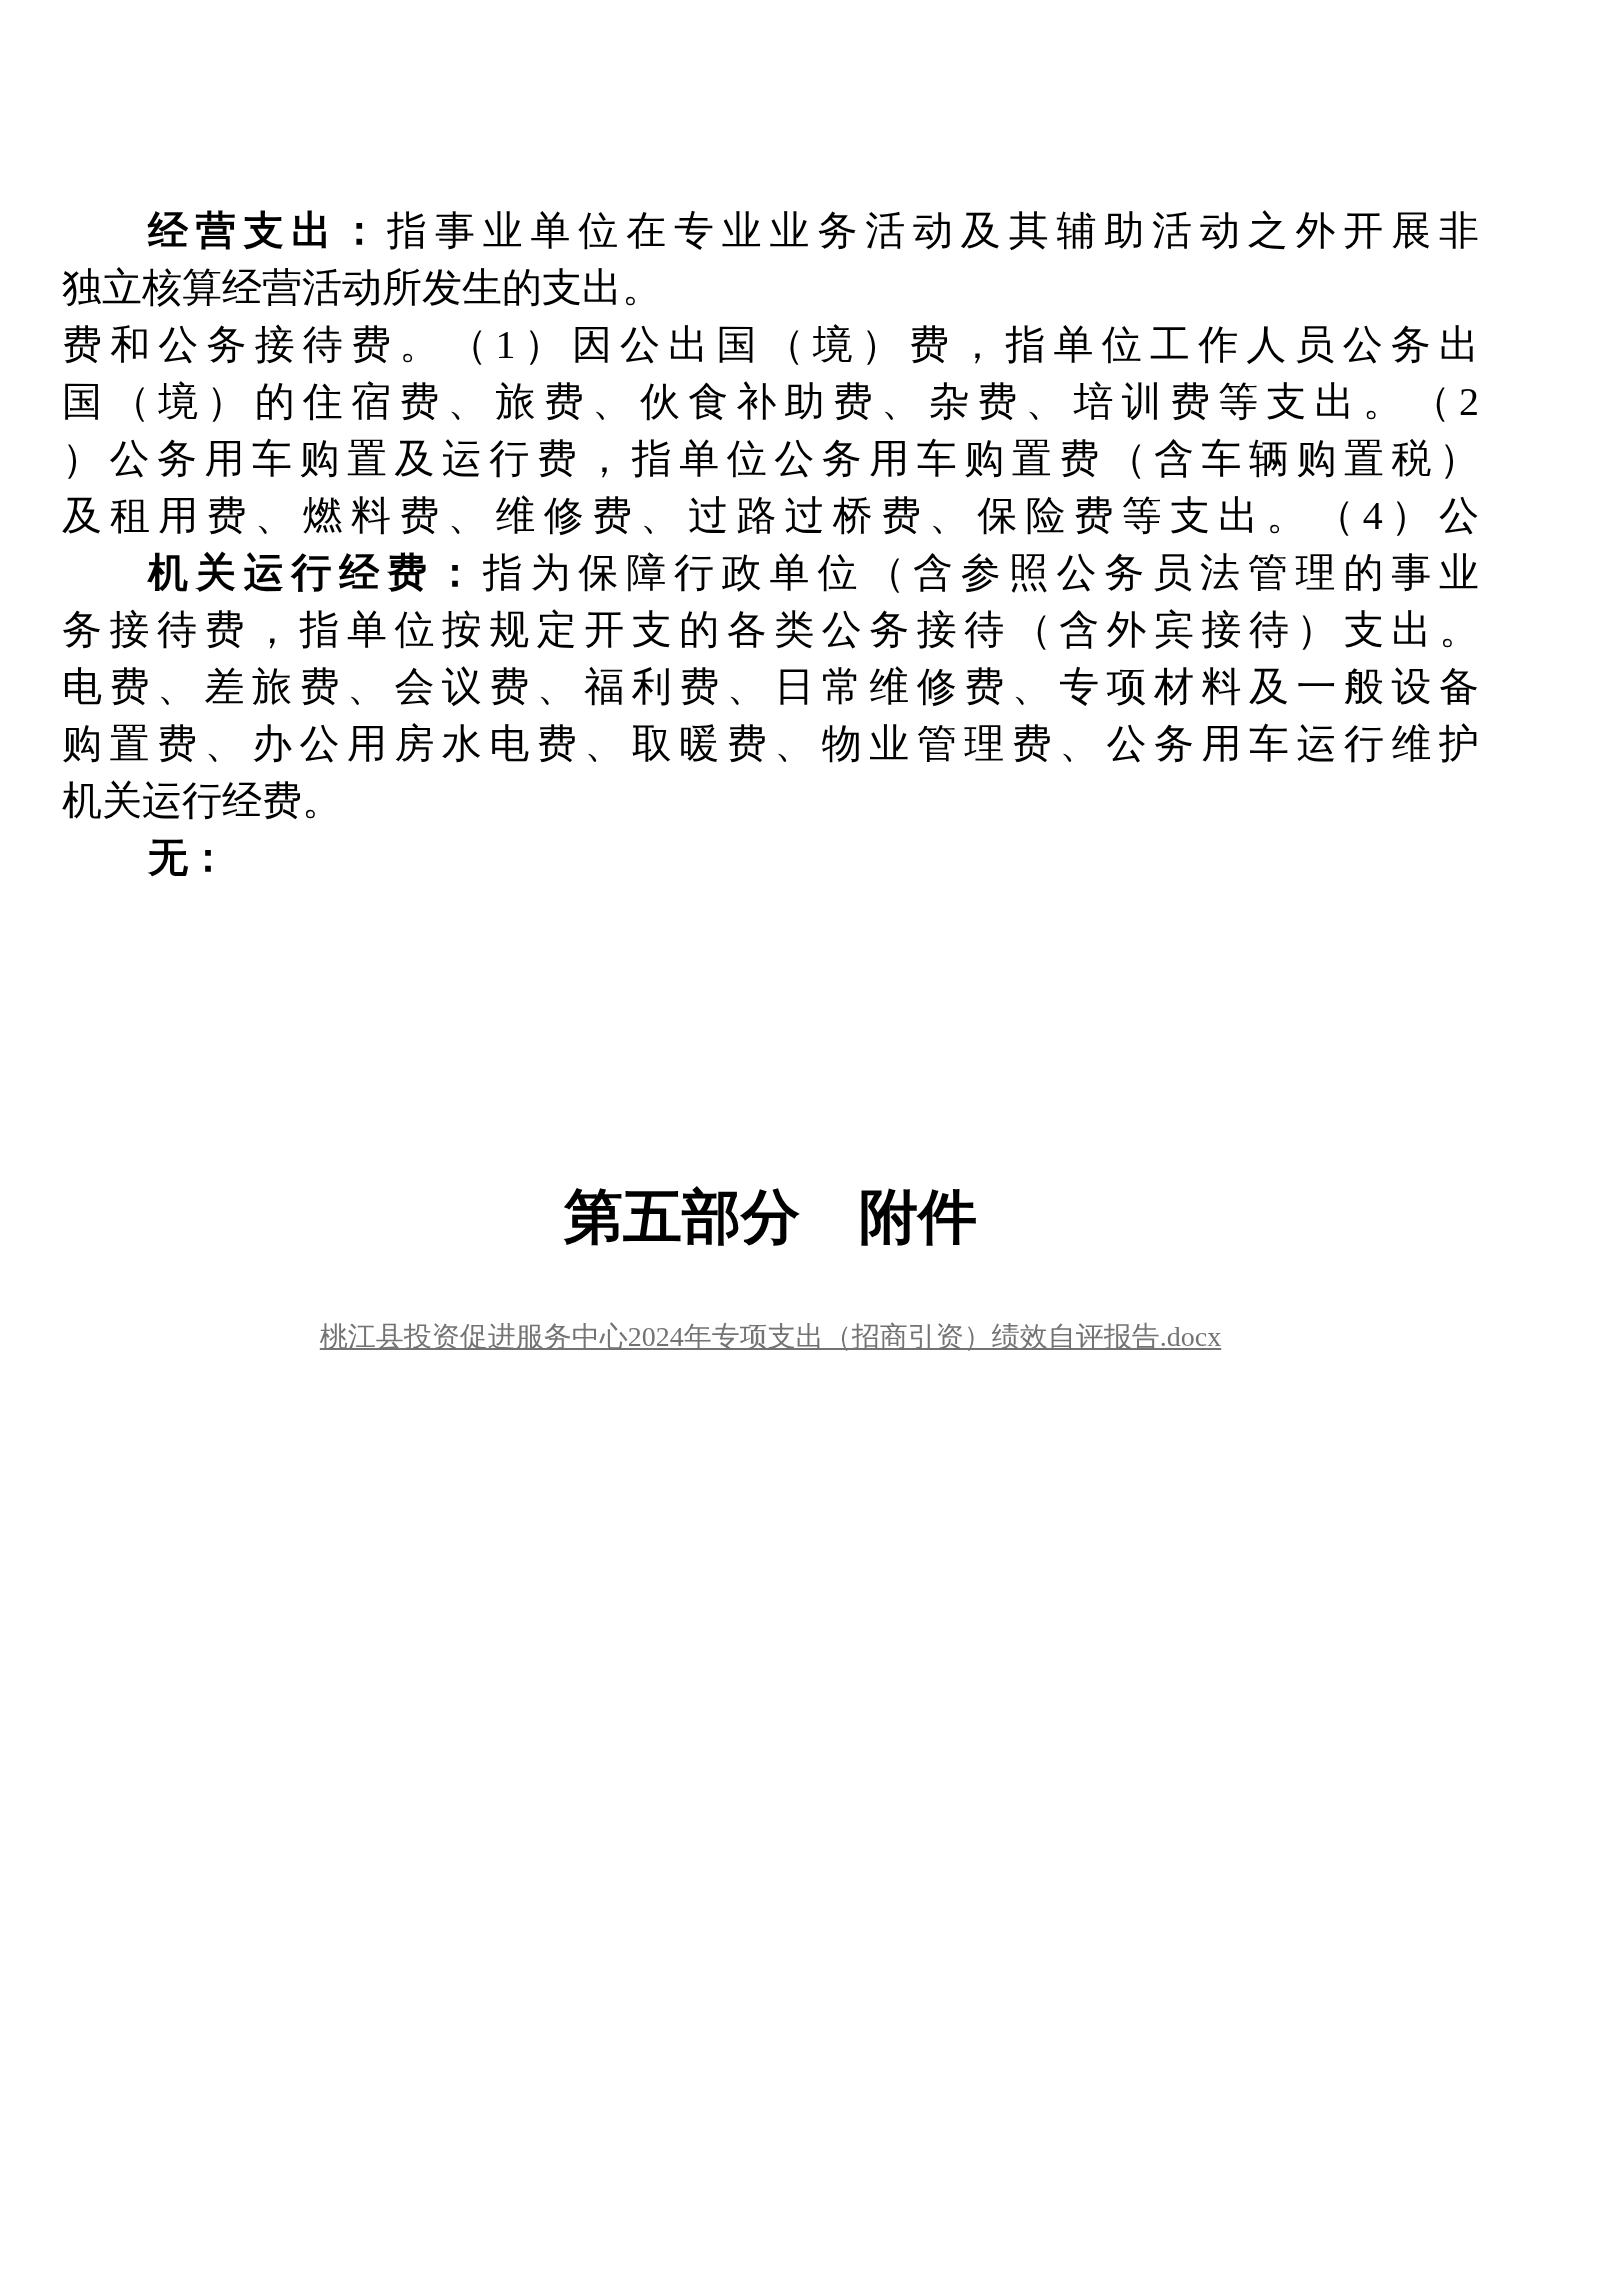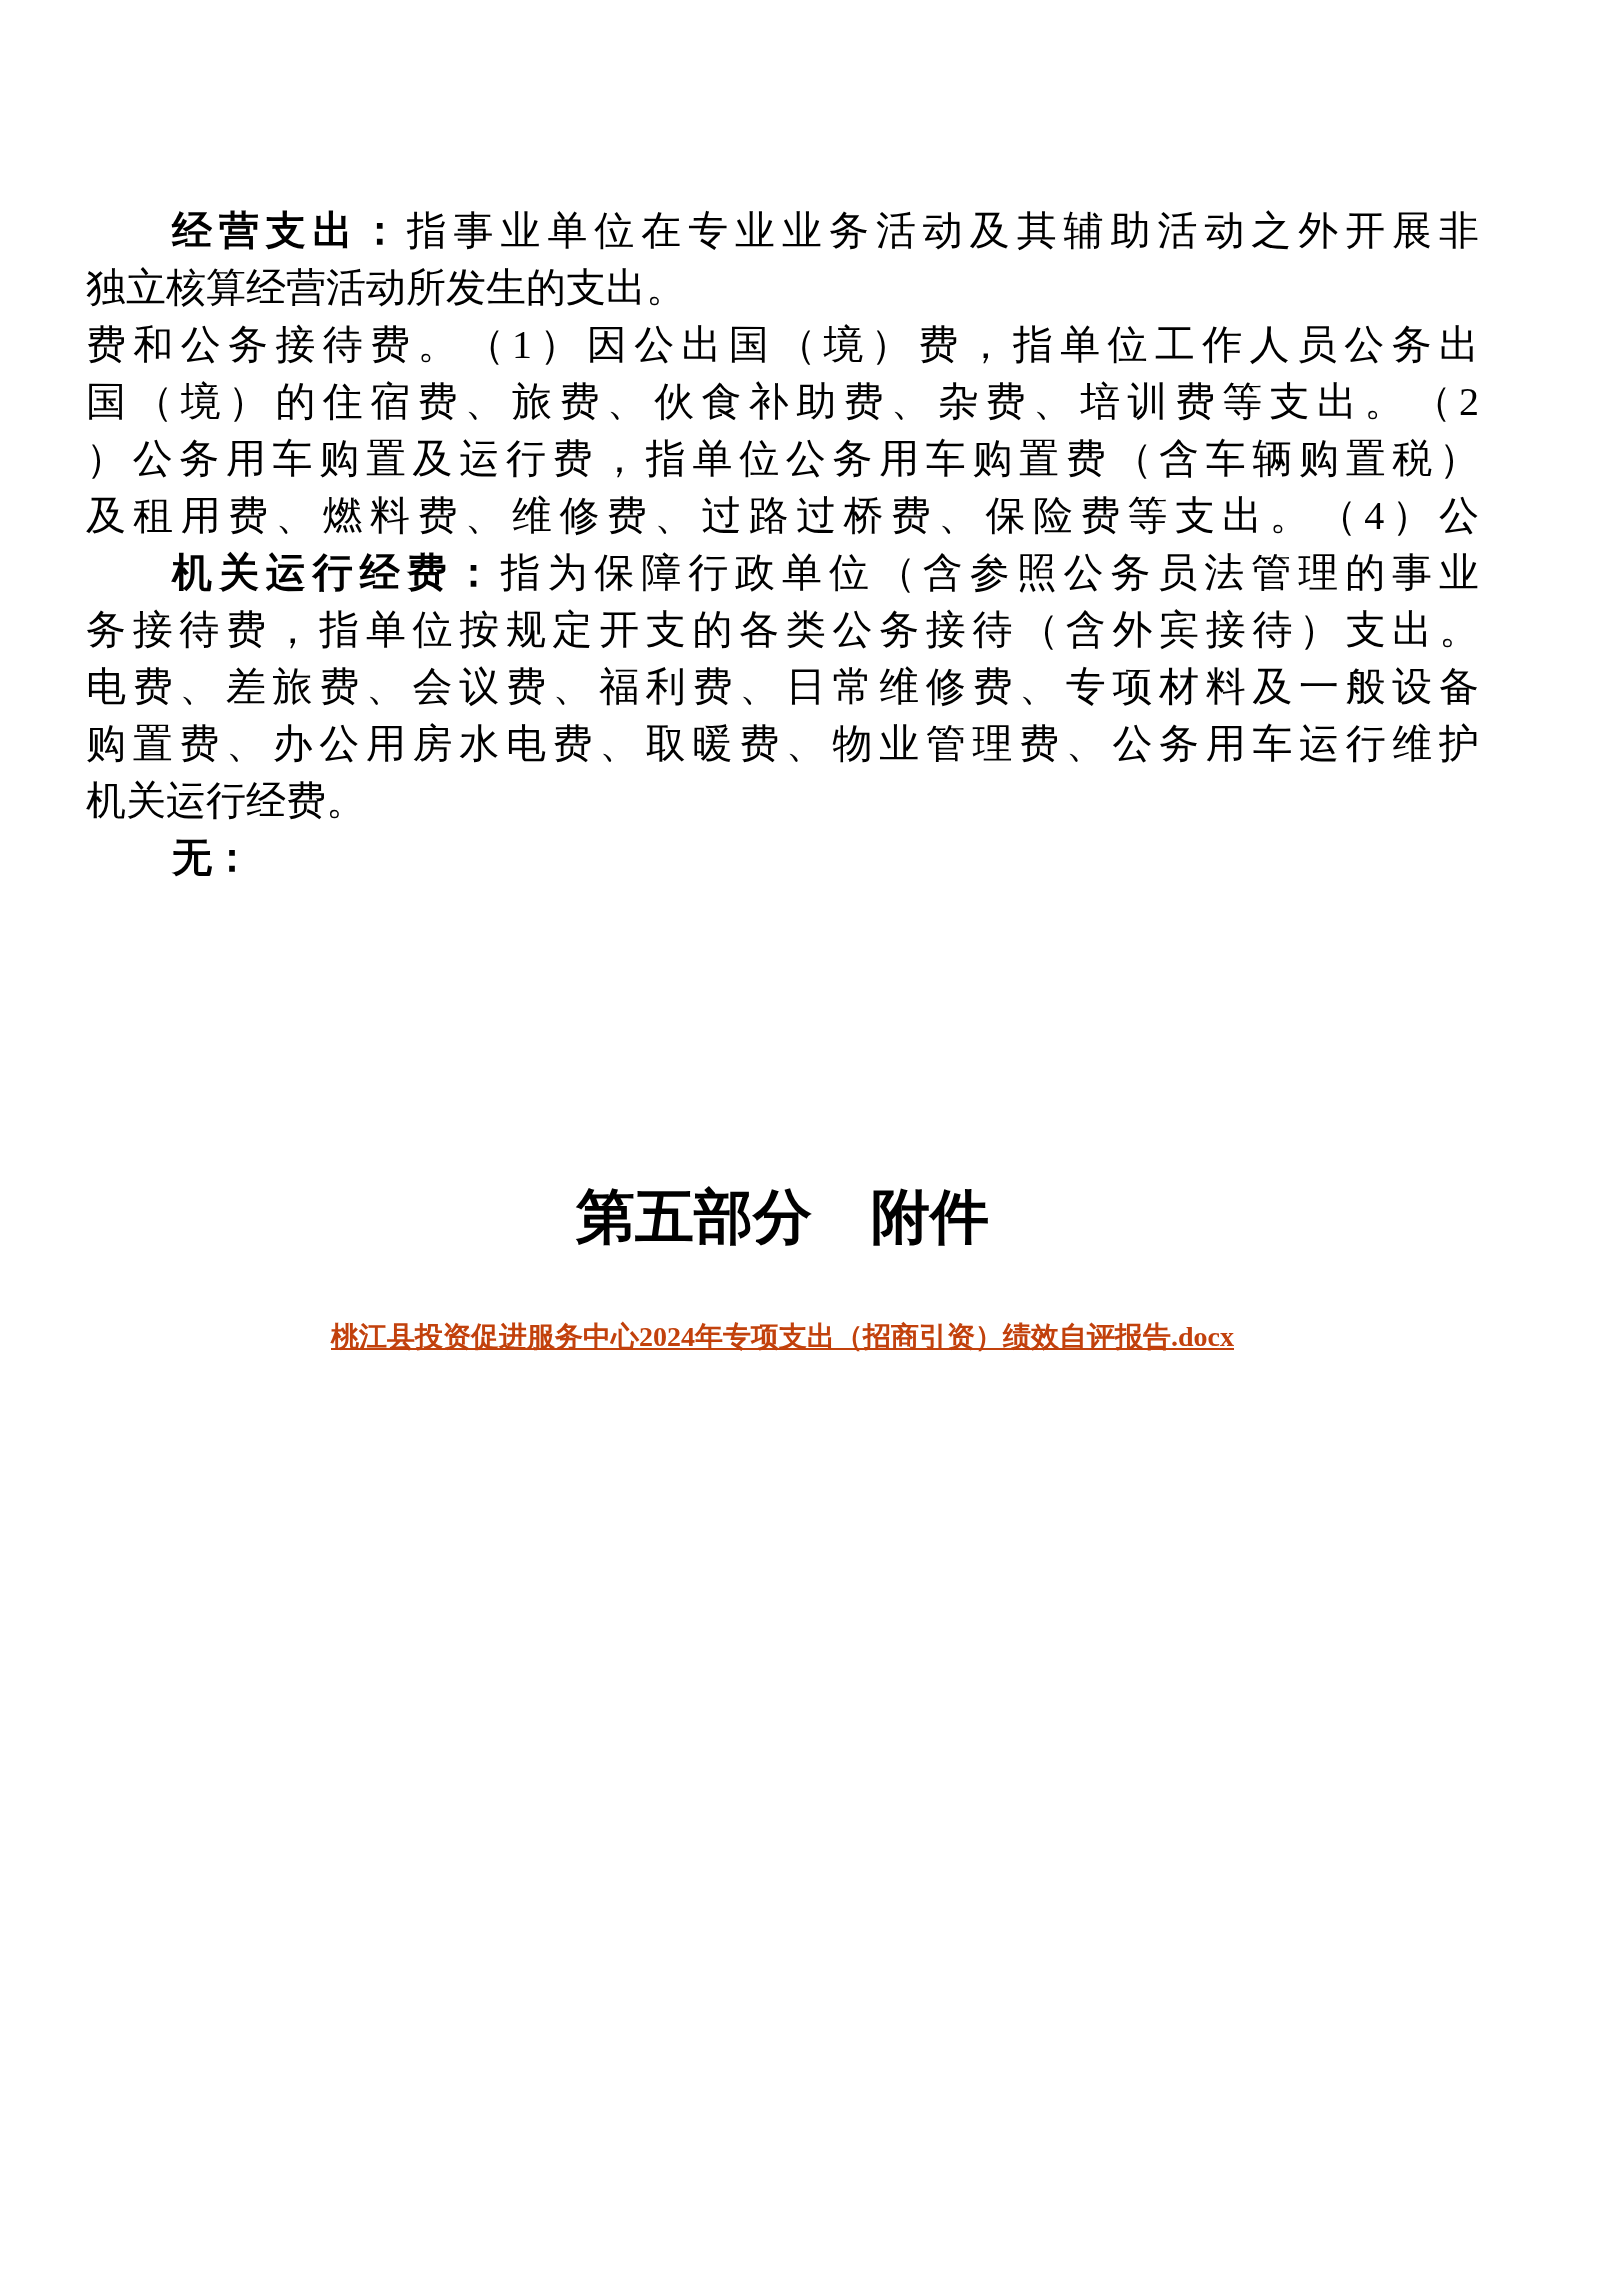--- a/index.html
+++ b/index.html
@@ -8,21 +8,21 @@
     background: #ffffff;
   }
   .page {
     position: relative;
     width: 1621px;
     height: 1947px;
     box-sizing: border-box;
     background: #ffffff;
     color: #000000;
     font-family: "Liberation Serif", "DejaVu Serif", serif;
-    padding: 202px 142px 0 86px;
+    padding: 202px 142px 0 62px;
     overflow: hidden;
   }
   .body-text {
     width: 100%;
   }
   .line {
     font-size: 40px;
     line-height: 57px;
     white-space: pre-wrap;
   }
@@ -89,16 +89,16 @@
     <div class="line just"><span>购置费、办公用房水电费、取暖费、物业管理费、公务用车运行维护</span></div>
 
     <div class="line"><span>机关运行经费。</span></div>
 
     <div class="line indent"><b class="lead">无：</b></div>
 
   </div>
 
   <h1 class="heading">第五部分　附件</h1>
 
-  <p class="attachment"><a href="#" class="doc-link" style="color: #c2410c; font-weight: bold;">桃江县投资促进服务中心2024年专项支出（招商引资）绩效自评报告.docx</a></p>
+  <p class="attachment"><a href="#" class="doc-link" style="color: #737373;">桃江县投资促进服务中心2024年专项支出（招商引资）绩效自评报告.docx</a></p>
 
 </div>
 
 
 </body></html>

